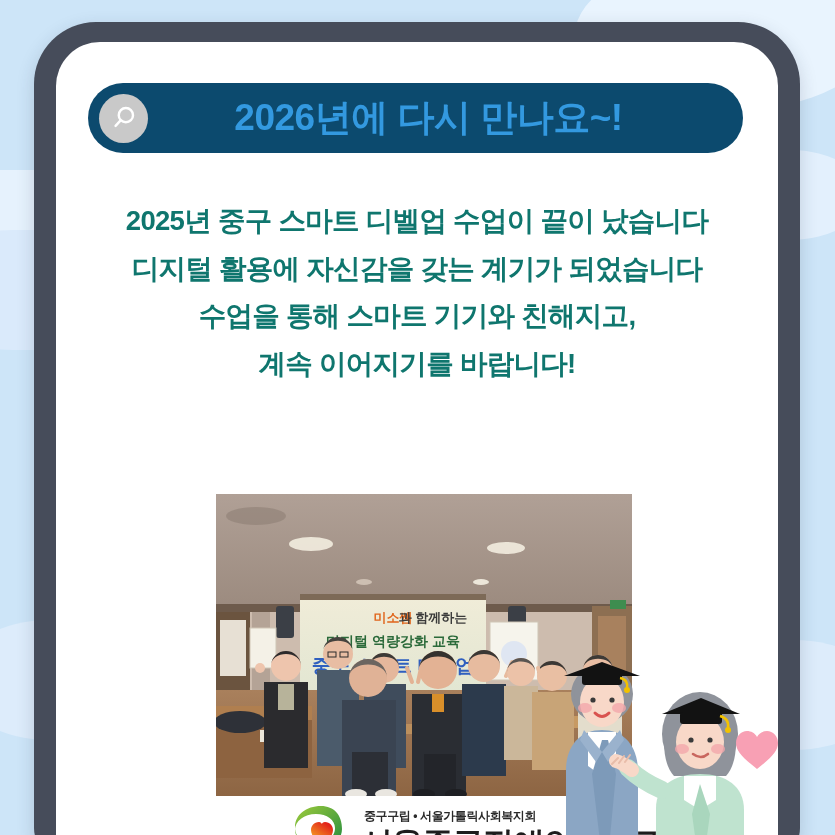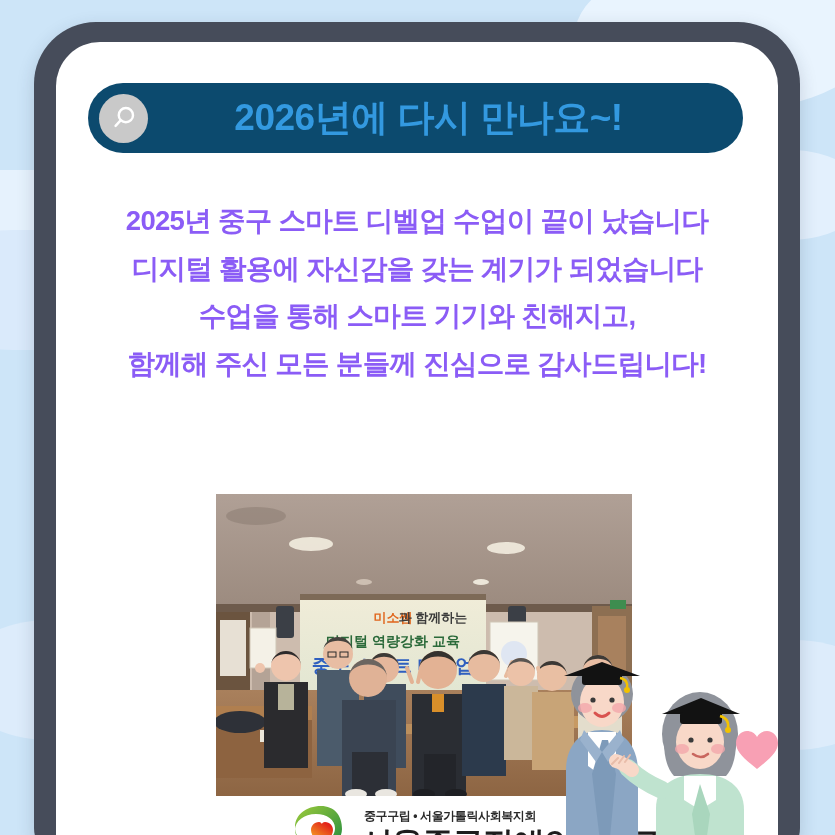--- a/index.html
+++ b/index.html
@@ -64,21 +64,21 @@
     letter-spacing:-.5px;
     padding-right:34px;
     white-space:nowrap;
   }
 
   
   #body-text {
     position:absolute;
     left:0; right:0; top:155px;
     text-align:center;
-    color:#8b5cf6;
+    color:#0f766e;
     font-size:27.5px;
     font-weight:bold;
     line-height:47.5px;
     letter-spacing:-.7px;
   }
   #body-text .line { white-space:nowrap; }
 
   
   #photo {
     position:absolute;
@@ -140,21 +140,21 @@
           <line x1="12.4" y1="18.6" x2="7" y2="24.4" stroke="#ffffff" stroke-width="2.6" stroke-linecap="round"></line>
         </svg>
       </div>
       <div id="header-title">2026년에 다시 만나요~!</div>
     </div>
 
     <div id="body-text">
       <div class="line">2025년 중구 스마트 디벨업 수업이 끝이 났습니다</div>
       <div class="line">디지털 활용에 자신감을 갖는 계기가 되었습니다</div>
       <div class="line">수업을 통해 스마트 기기와 친해지고,</div>
-      <div class="line">함께해 주신 모든 분들께 진심으로 감사드립니다!</div>
+      <div class="line">계속 이어지기를 바랍니다!</div>
     </div>
 
     <div id="photo">
       <svg viewBox="0 0 416 302" preserveAspectRatio="none" aria-hidden="true">
         <defs>
           <linearGradient id="ceil" x1="0" y1="0" x2="0" y2="1">
             <stop offset="0" stop-color="#b0a096"></stop>
               <stop offset="1" stop-color="#9b8a7e"></stop>
           </linearGradient>
           <linearGradient id="scr" x1="0" y1="0" x2="0" y2="1">

